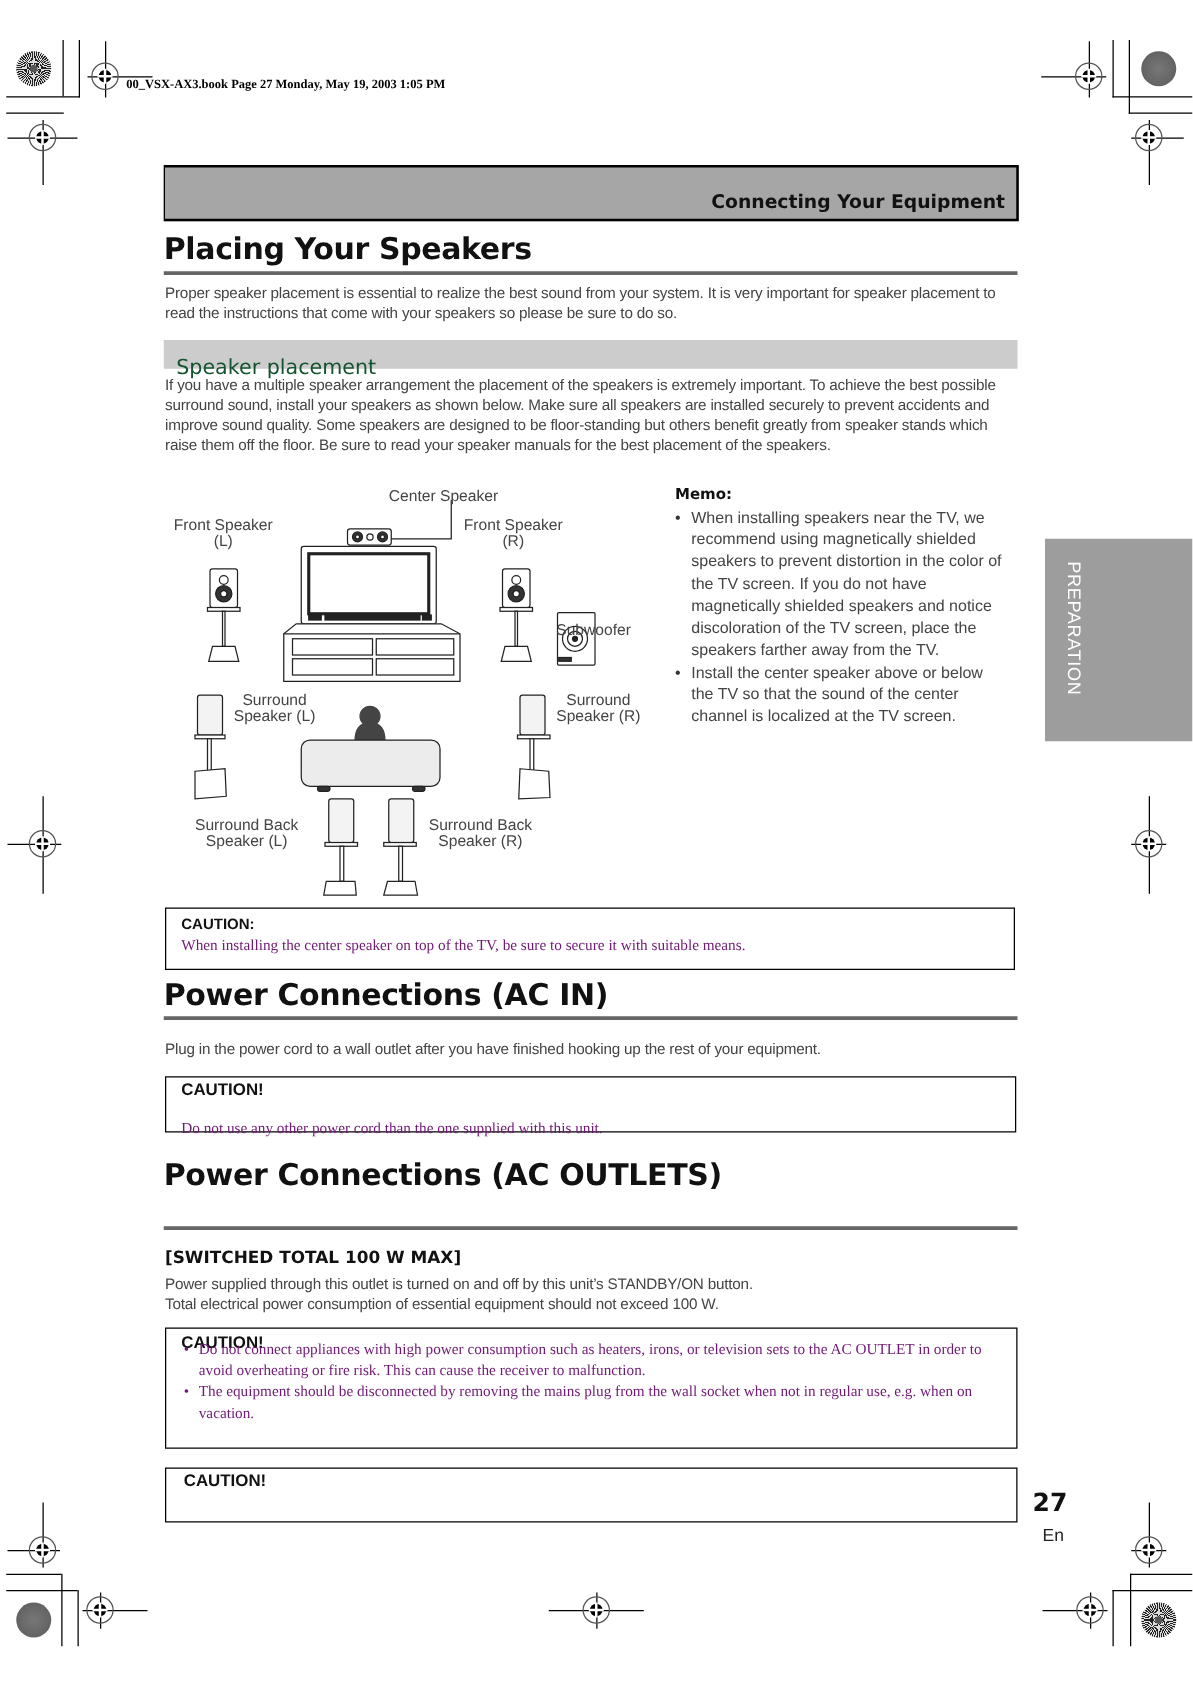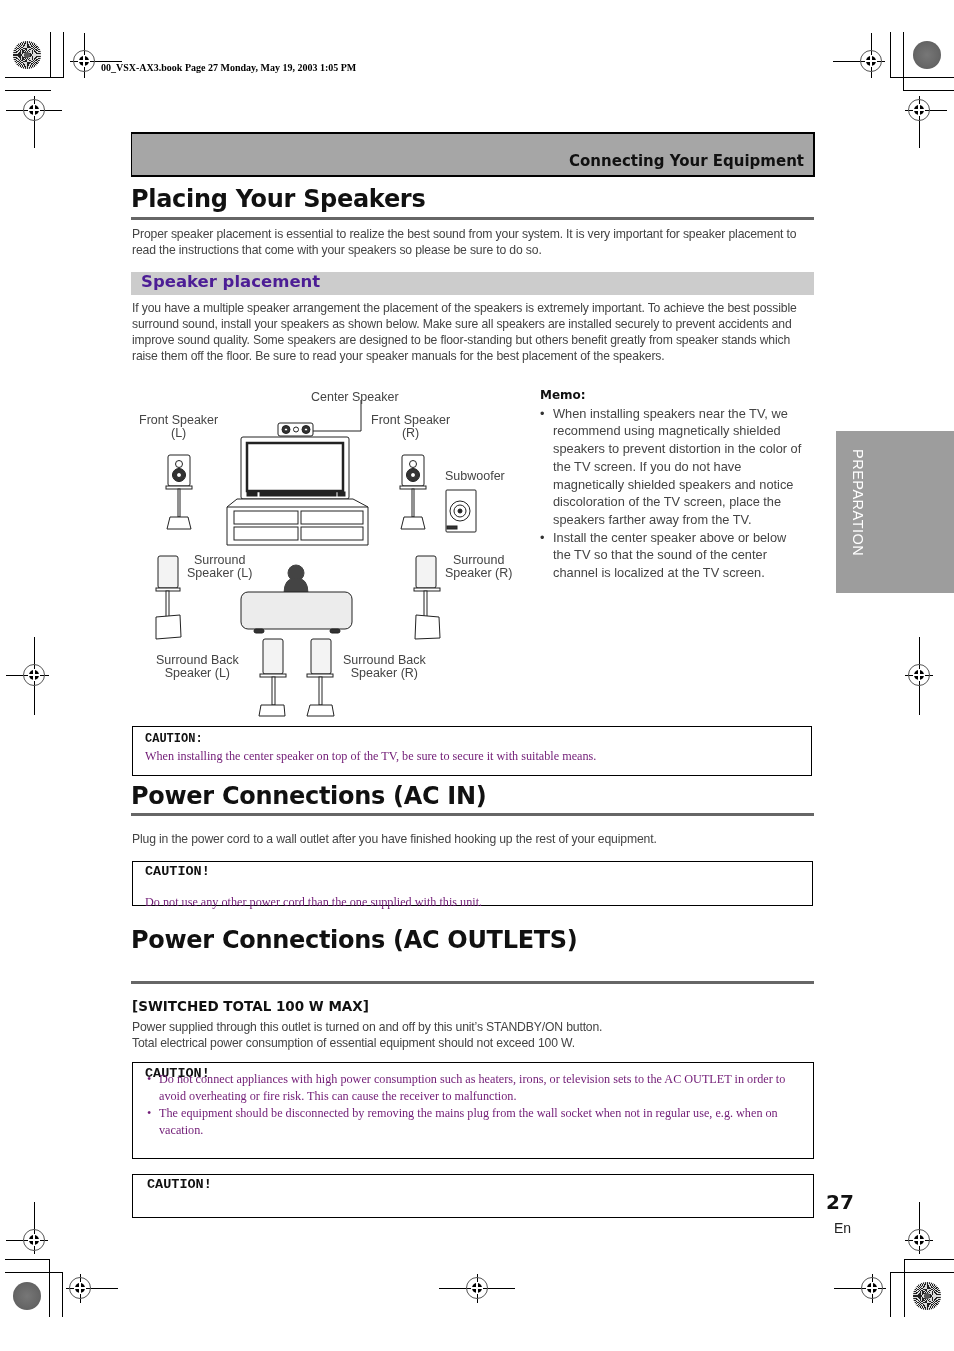--- a/index.html
+++ b/index.html
@@ -26,32 +26,32 @@
 
     .header-band { position: absolute; left: 131px; top: 132px; width: 684px; height: 45px; background: #a6a6a6; border: 2px solid #000; border-left-width: 1px; }
     .header-band span { position: absolute; right: 9px; bottom: 5px; font-family: "DejaVu Sans", sans-serif; font-weight: bold; font-size: 15px; color: #111; }
 
     .h1 { position: absolute; left: 131px; font-family: "DejaVu Sans", sans-serif; font-weight: bold; font-size: 24px; color: #111; letter-spacing: -0.3px; line-height: 27px; }
     .rule { position: absolute; left: 131px; width: 683px; height: 3px; background: #666; }
 
     .body-text { position: absolute; left: 132px; width: 682px; font-size: 12.2px; line-height: 16px; color: #444; letter-spacing: -0.15px; }
 
     .subhead { position: absolute; left: 131px; top: 272px; width: 683px; height: 23px; background: #cccccc; }
-    .subhead span { position: absolute; left: 10px; top: 0px; font-family: "DejaVu Sans", sans-serif; font-weight: bold; font-size: 16.5px; color: #4c1d95; }
+    .subhead span { position: absolute; left: 10px; top: 12px; font-family: "DejaVu Sans", sans-serif; font-weight: normal; font-size: 16.5px; color: #14532d; }
 
     .diag-label { position: absolute; font-size: 12.5px; line-height: 13px; color: #444; text-align: center; white-space: nowrap; }
 
     .memo { position: absolute; left: 540px; top: 387px; width: 262px; font-size: 12.8px; line-height: 17.7px; color: #444; }
     .memo .title { font-family: "DejaVu Sans", sans-serif; font-weight: bold; font-size: 12px; color: #111; }
     .memo ul { list-style: none; }
     .memo li { position: relative; padding-left: 13px; }
     .memo li::before { content: "•"; position: absolute; left: 0; top: 0; color: #333; }
 
     .caution-box { position: absolute; left: 132px; border: 1px solid #000; background: #fff; }
-    .caution-box .ct { position: absolute; left: 12px; font-family: Liberation Mono, monospace; font-weight: bold; color: #111; text-align: right; }
+    .caution-box .ct { position: absolute; left: 12px; font-family: Liberation Sans, sans-serif; font-weight: bold; color: #111; text-align: right; }
     .caution-box .cb { position: absolute; left: 12px; right: 10px; font-size: 12.2px; line-height: 17px; color: #701a75; font-family: Liberation Serif, serif; }
     .caution-box ul { list-style: none; }
     .caution-box li { position: relative; padding-left: 14px; }
     .caution-box li::before { content: "•"; position: absolute; left: 2px; }
 
     .sub2 { position: absolute; left: 132px; top: 998px; font-family: "DejaVu Sans", sans-serif; font-weight: bold; font-size: 13.5px; color: #111; }
 
     .side-tab { position: absolute; left: 836px; top: 431px; width: 118px; height: 162px; background: #9d9d9d; }
     .side-tab span { position: absolute; left: 14px; top: 18px; writing-mode: vertical-rl; font-size: 14.5px; letter-spacing: 0.5px; color: #fff; }
 
@@ -271,21 +271,21 @@
 
 <div class="diag-label" style="left:311px;top:391px;">Center Speaker</div>
 <div class="diag-label" style="left:139px;top:414px;">
   <div>Front Speaker</div>
   <div>(L)</div>
 </div>
 <div class="diag-label" style="left:371px;top:414px;">
   <div>Front Speaker</div>
   <div>(R)</div>
 </div>
-<div class="diag-label" style="left:445px;top:470px;">Subwoofer</div>
+<div class="diag-label" style="left:445px;top:498px;">Subwoofer</div>
 <div class="diag-label" style="left:187px;top:554px;">
   <div>Surround</div>
   <div>Speaker (L)</div>
 </div>
 <div class="diag-label" style="left:445px;top:554px;">
   <div>Surround</div>
   <div>Speaker (R)</div>
 </div>
 <div class="diag-label" style="left:156px;top:654px;">
   <div>Surround Back</div>

